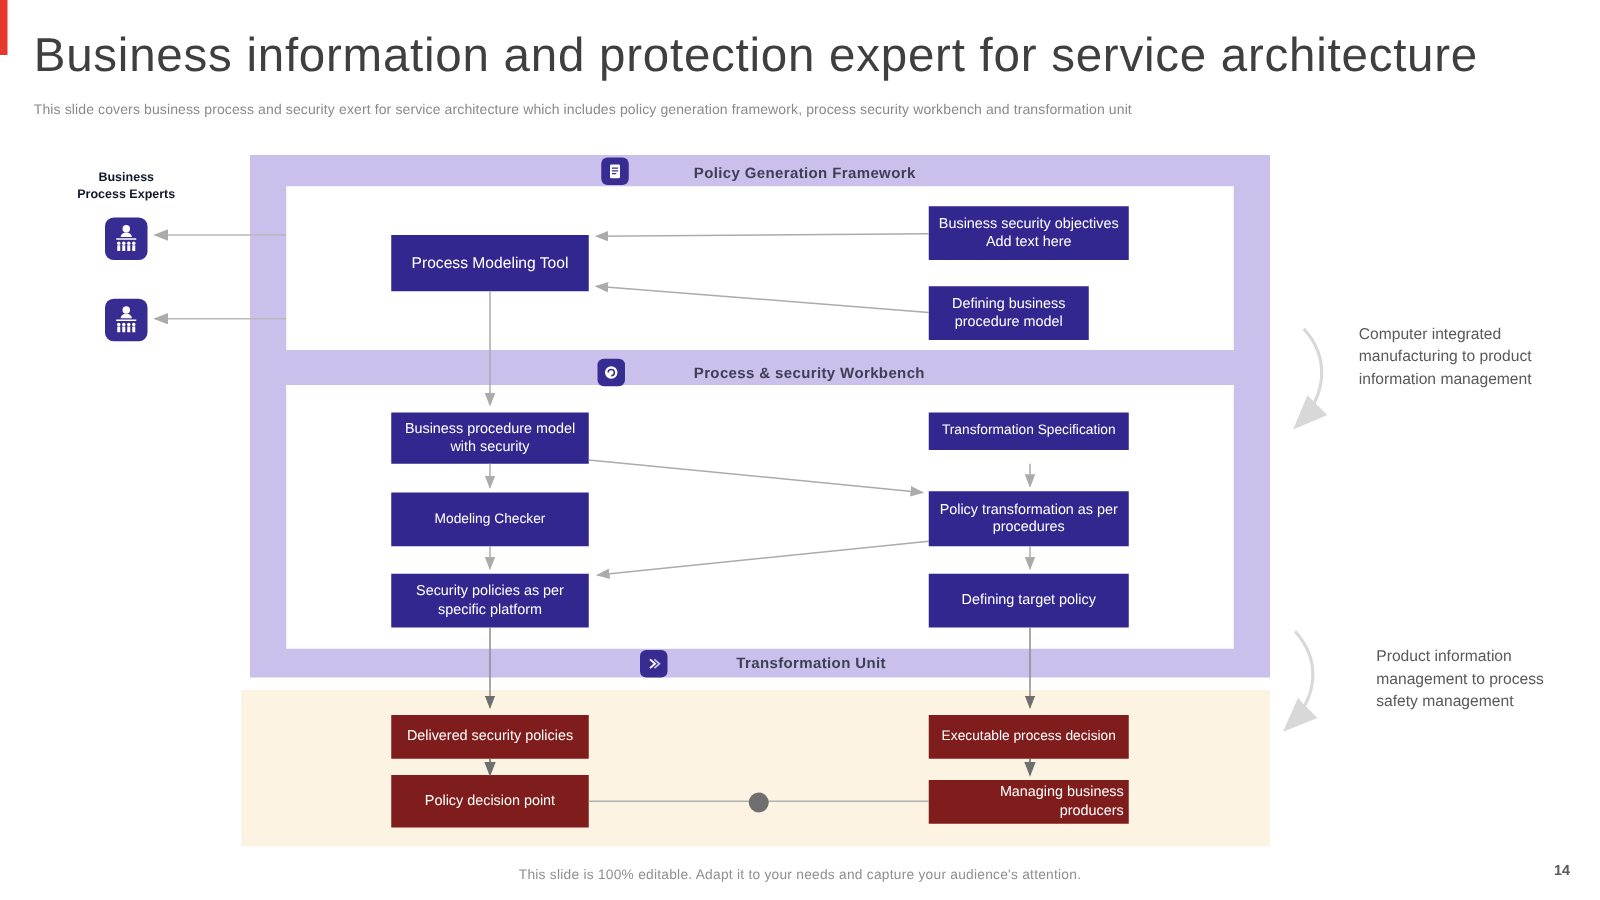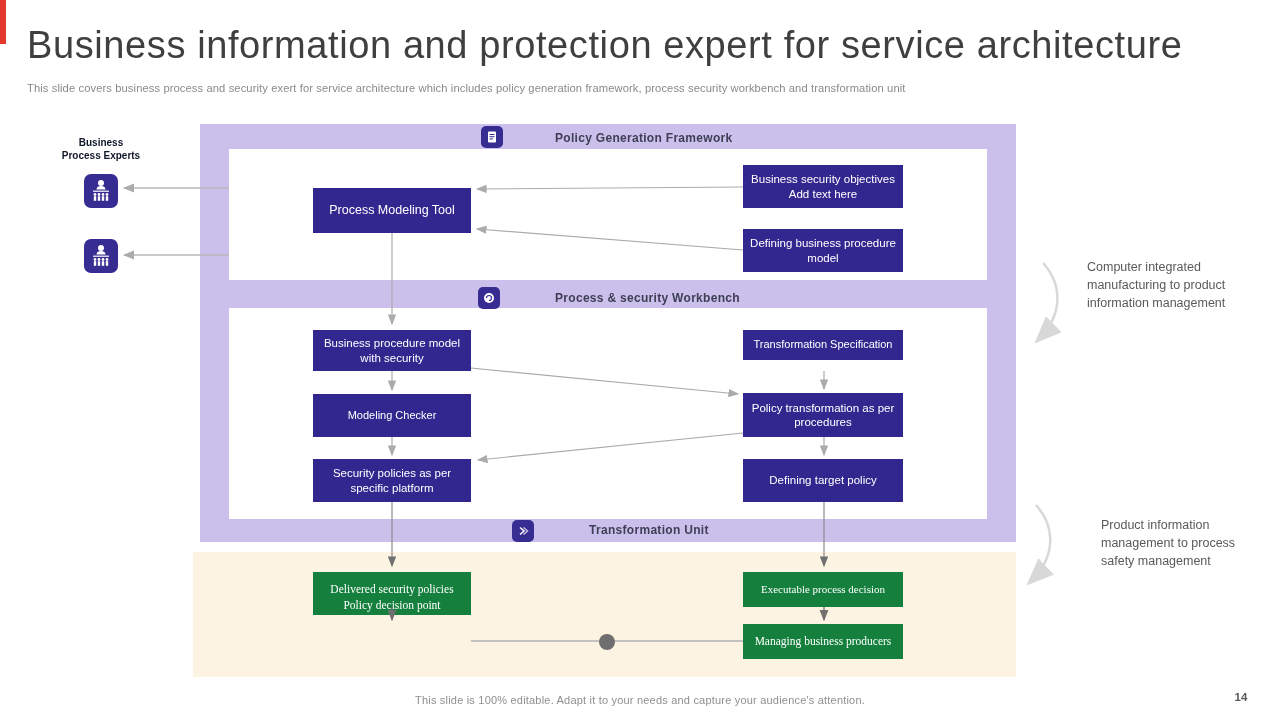--- a/index.html
+++ b/index.html
@@ -32,30 +32,30 @@
 
   .hicon{width:22px;height:22px;border-radius:5px;background:#372C91;display:flex;align-items:center;justify-content:center;}
   .band-label{font-size:12px;font-weight:bold;color:#3E3E56;letter-spacing:0.3px;padding-left:37px;}
 
   .node{
     background:#32278F;color:#ffffff;display:flex;align-items:center;justify-content:center;
     text-align:center;font-size:11.5px;line-height:1.25;padding:2px 4px;box-sizing:border-box;
   }
   .cream{left:193px;top:552px;width:823px;height:125px;background:#FCF3E2;}
   .ynode{
-    background:#15803d;color:#ffffff;display:flex;align-items:center;justify-content:center;
-    text-align:center;font-size:11.5px;line-height:1.25;padding:2px 4px;box-sizing:border-box;font-family:Liberation Serif, serif;
+    background:#7f1d1d;color:#ffffff;display:flex;align-items:center;justify-content:center;
+    text-align:right;font-size:11.5px;line-height:1.25;padding:2px 4px;box-sizing:border-box;
   }
 
   .annotation{font-size:12.5px;color:#595959;line-height:1.45;}
 
   .footer{
     left:0;top:694px;width:1280px;text-align:center;font-size:11px;color:#8F8F8F;letter-spacing:0.2px;
   }
-  .pagenum{left:1226px;top:691px;width:30px;font-size:11.5px;font-weight:bold;color:#595959;text-align:center;}
+  .pagenum{left:1226px;top:691px;width:30px;font-size:11.5px;font-weight:bold;color:#595959;text-align:right;}
 
   svg.overlay{position:absolute;left:0;top:0;pointer-events:none;}
 </style>
 </head>
 <body>
 
 <div class="slide">
 
   <div class="abs red-tab"></div>
 
@@ -125,33 +125,33 @@
     <svg width="14" height="14" viewBox="0 0 14 14">
       <path d="M4 3.5 L8 7 L4 10.5" fill="none" stroke="#fff" stroke-width="1.5"></path>
       <path d="M7.5 3.5 L11.5 7 L7.5 10.5" fill="none" stroke="#fff" stroke-width="1.5" opacity="0.7"></path>
     </svg>
   </div>
   <div class="abs band-label" style="left:552px;top:523px;">Transformation Unit</div>
 
   <div class="abs node" style="left:313px;top:188px;width:158px;height:45px;font-size:12.5px;">Process Modeling Tool</div>
   <div class="abs node pre" style="left:743px;top:165px;width:160px;height:43px;">Business security objectives
 Add text here</div>
-  <div class="abs node" style="left:743px;top:229px;width:160px;height:43px;">Defining business procedure model</div>
+  <div class="abs node" style="left:743px;top:229px;width:128px;height:43px;">Defining business procedure model</div>
 
   <div class="abs node" style="left:313px;top:330px;width:158px;height:41px;">Business procedure model with security</div>
   <div class="abs node" style="left:313px;top:394px;width:158px;height:43px;font-size:11px;">Modeling Checker</div>
   <div class="abs node" style="left:313px;top:459px;width:158px;height:43px;text-align:center;">Security policies as per specific platform</div>
 
   <div class="abs node" style="left:743px;top:330px;width:160px;height:30px;font-size:11px;">Transformation Specification</div>
   <div class="abs node" style="left:743px;top:393px;width:160px;height:44px;">Policy transformation as per procedures</div>
   <div class="abs node" style="left:743px;top:459px;width:160px;height:43px;">Defining target policy</div>
 
   <div class="abs cream"></div>
   <div class="abs ynode" style="left:313px;top:572px;width:158px;height:35px;">Delivered security policies</div>
-  <div class="abs ynode" style="left:313px;top:596px;width:158px;height:19px;">Policy decision point</div>
+  <div class="abs ynode" style="left:313px;top:620px;width:158px;height:42px;">Policy decision point</div>
   <div class="abs ynode" style="left:743px;top:572px;width:160px;height:35px;font-size:11px;">Executable process decision</div>
   <div class="abs ynode" style="left:743px;top:624px;width:160px;height:35px;">Managing business producers</div>
 
   <div class="abs annotation" style="left:1087px;top:258px;width:172px;">Computer integrated manufacturing to product information management</div>
   <div class="abs annotation" style="left:1101px;top:516px;width:155px;">Product information management to process safety management</div>
 
   <svg class="overlay" width="1280" height="720" viewBox="0 0 1280 720">
     <defs>
       <marker id="mL" markerWidth="9" markerHeight="7" refX="8" refY="3.5" orient="auto">
         <path d="M0,0 L9,3.5 L0,7 z" fill="#ABABAB"></path>

